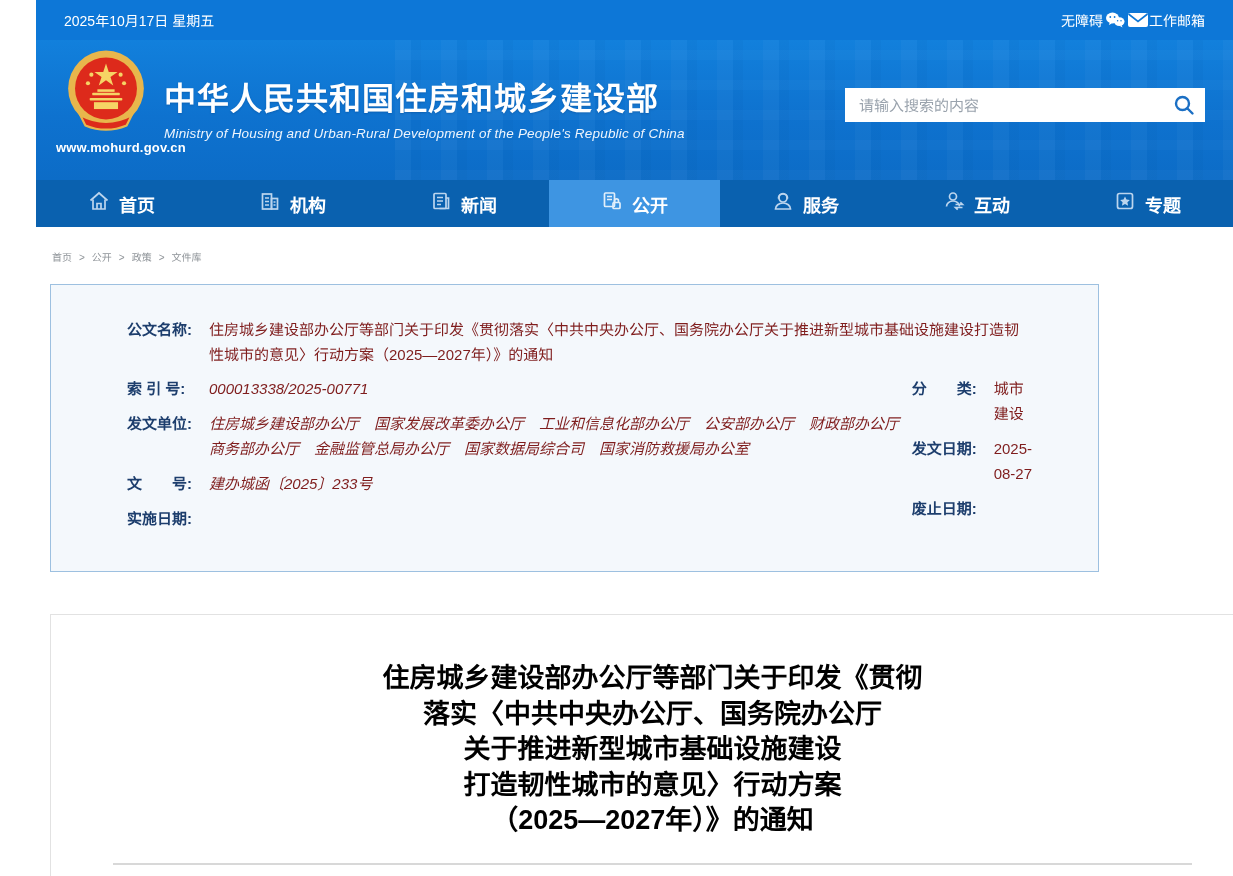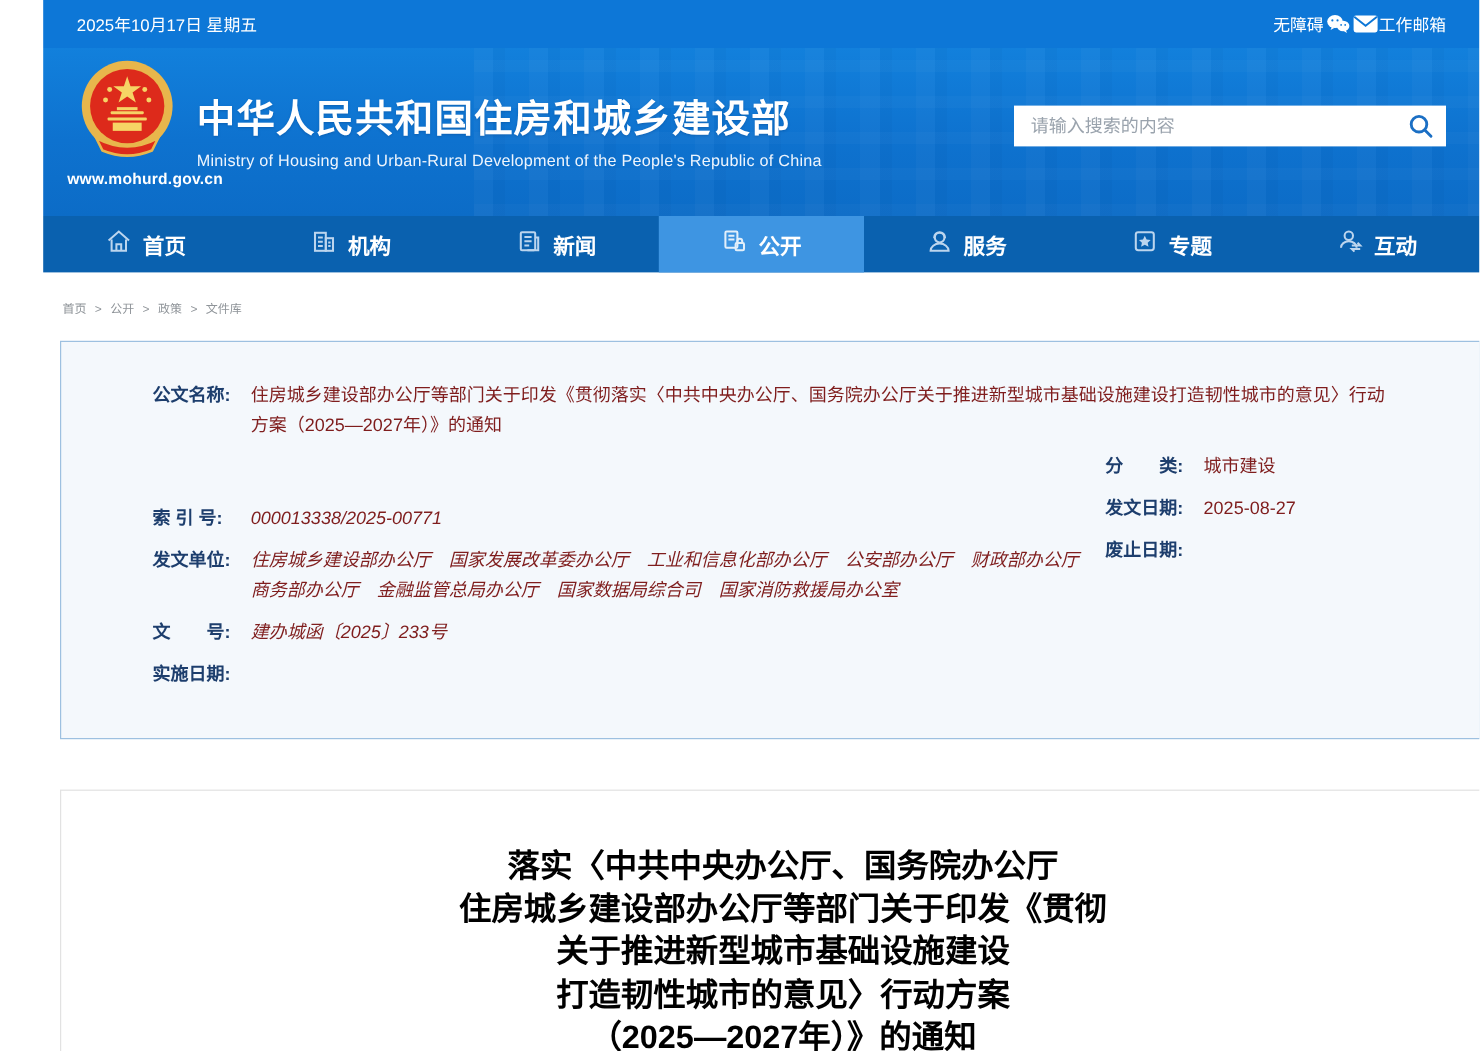--- a/index.html
+++ b/index.html
@@ -20,48 +20,48 @@
   .header-pattern { position:absolute; top:0; right:0; bottom:0; width:70%; opacity:.55;
      background:
        repeating-linear-gradient(90deg, rgba(255,255,255,.05) 0 16px, rgba(0,40,90,.05) 16px 26px, transparent 26px 46px),
        repeating-linear-gradient(0deg, rgba(255,255,255,.045) 0 10px, transparent 10px 30px);
   }
   .logo-wrap { position:absolute; left:20px; top:8px; width:100px; text-align:center; cursor:pointer; }
   .logo-url { display:block; margin-top:2px; color:#fff; font-weight:bold; font-size:13px; letter-spacing:.2px; }
   .titles { position:absolute; left:128px; top:42px; color:#fff; }
   .title-cn { font-size:32px; font-weight:bold; letter-spacing:1px; line-height:1.1;
               text-shadow:0 1px 2px rgba(0,40,90,.25); }
-  .title-en { margin-top:9px; font-size:13.5px; color:#eef5fd; letter-spacing:.2px; }
+  .title-en { margin-top:9px; font-size:13.5px; color:#eef5fd; letter-spacing:.2px;font-style:italic; }
   .search-box { position:absolute; right:28px; top:48px; width:360px; height:34px; background:#fff;
                 display:flex; align-items:center; padding:0 10px 0 14px; }
   .search-box input { flex:1; border:none; outline:none; font-size:15px; color:#1d4ed8;
                       font-family:inherit; background:transparent; }
   .search-box input::placeholder { color:#9aa3ad; }
   .search-btn { display:flex; align-items:center; cursor:pointer; }
 
   
   .nav { height:47px; background:#0a61af; display:flex; }
   .nav-item { flex:1; display:flex; align-items:center; justify-content:center; gap:9px;
               color:#fff; font-size:18px; font-weight:bold; cursor:pointer; }
   .nav-item.active { background:#3e95e2; }
   .nav-item svg { opacity:.85; }
 
   
   .breadcrumb { padding:22px 0 20px 16px; font-size:10px; color:#8f9499; }
   .breadcrumb a { color:#8f9499; text-decoration:none; cursor:pointer; }
   .breadcrumb .sep { margin:0 7px; }
 
   
-  .meta-box { margin:0 14px; width:1184px; background:#f4f8fc; border:1px solid #9dc0e0;
+  .meta-box { margin:0 14px; width:1049px; background:#f4f8fc; border:1px solid #9dc0e0;
               padding:32px 66px 30px 76px; font-size:15px; }
   .meta-row { display:flex; line-height:25px; margin-bottom:9px; }
   .meta-label { flex:0 0 72px; color:#1d3e6d; font-weight:bold; white-space:pre; }
   .meta-value { color:#7f1d1d; margin-left:10px; }
   .meta-cols { display:flex; margin-top:8px; }
-  .meta-col-left { width:790px;margin-top:44px; }
+  .meta-col-left { width:790px; }
   .meta-col-right { flex:1; padding-left:4px; }
   .meta-col-left .meta-row, .meta-col-right .meta-row { margin-bottom:10px; }
   .meta-col-left .meta-value { max-width:700px;font-style:italic; }
 
   
   .article-box { margin:42px 14px 0; width:1205px; min-height:300px; background:#fff;
                  border:1px solid #e2e2e2; padding:46px 60px 24px; }
   .doc-title { text-align:center; font-size:27px; font-weight:bold; color:#000; line-height:35.5px; }
   .article-divider { border:none; border-top:2px solid #d8d8d8; margin:24px 2px 0; }
 </style>
@@ -177,32 +177,32 @@
     <div class="nav-item">
       <span><svg width="22" height="22" viewBox="0 0 22 22" fill="none" stroke="#dceafa" stroke-width="1.7">
             <circle cx="11" cy="8" r="4"></circle>
             <path d="M3.5 19 a7.5 6 0 0 1 15 0z"></path>
             <path d="M6.5 8 a4.5 4.5 0 0 1 9 0" stroke-linecap="round"></path>
           </svg></span>
       <span>服务</span>
     </div>
     <div class="nav-item">
       <span><svg width="22" height="22" viewBox="0 0 22 22" fill="none" stroke="#dceafa" stroke-width="1.7">
-            <rect x="3.5" y="3.5" width="15" height="15" rx="2"></rect>
-            <path d="M11 6.5 l1.5 3.1 3.4.4 -2.5 2.3 .7 3.4 -3.1-1.7 -3.1 1.7 .7-3.4 -2.5-2.3 3.4-.4z" fill="#dceafa" stroke="none"></path>
-          </svg></span>
-      <span>专题</span>
-    </div>
-    <div class="nav-item">
-      <span><svg width="22" height="22" viewBox="0 0 22 22" fill="none" stroke="#dceafa" stroke-width="1.7">
             <circle cx="10" cy="6.5" r="3.5"></circle>
             <path d="M3.5 16.5 a6.5 5.5 0 0 1 13 0"></path>
             <path d="M12.5 14.5 h7 l-2.2-2.2 M19.5 17.5 h-7 l2.2 2.2"></path>
           </svg></span>
       <span>互动</span>
+    </div>
+    <div class="nav-item">
+      <span><svg width="22" height="22" viewBox="0 0 22 22" fill="none" stroke="#dceafa" stroke-width="1.7">
+            <rect x="3.5" y="3.5" width="15" height="15" rx="2"></rect>
+            <path d="M11 6.5 l1.5 3.1 3.4.4 -2.5 2.3 .7 3.4 -3.1-1.7 -3.1 1.7 .7-3.4 -2.5-2.3 3.4-.4z" fill="#dceafa" stroke="none"></path>
+          </svg></span>
+      <span>专题</span>
     </div>
   </nav>
 
   <div class="breadcrumb">
     <a>首页</a><span class="sep">&gt;</span><a>公开</a><span class="sep">&gt;</span><a>政策</a><span class="sep">&gt;</span><a>文件库</a>
   </div>
 
   <section class="meta-box">
     <div class="meta-row">
       <span class="meta-label">公文名称:</span>
@@ -239,22 +239,22 @@
         <div class="meta-row">
           <span class="meta-label">废止日期:</span>
           <span class="meta-value"></span>
         </div>
       </div>
     </div>
   </section>
 
   <section class="article-box">
     <h1 class="doc-title">
+      <div>住房城乡建设部办公厅等部门关于印发《贯彻</div>
       <div>落实〈中共中央办公厅、国务院办公厅</div>
-      <div>住房城乡建设部办公厅等部门关于印发《贯彻</div>
       <div>关于推进新型城市基础设施建设</div>
       <div>打造韧性城市的意见〉行动方案</div>
       <div>（2025—2027年）》的通知</div>
     </h1>
     <hr class="article-divider">
 
   </section>
 
 </div>
 

